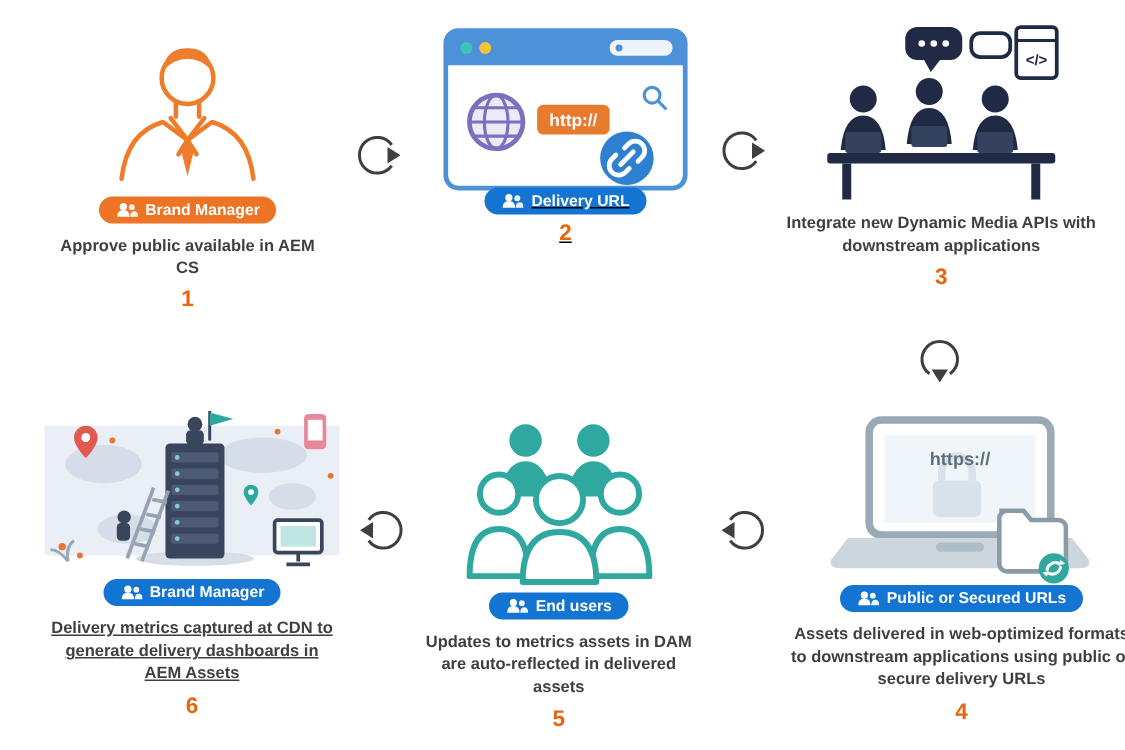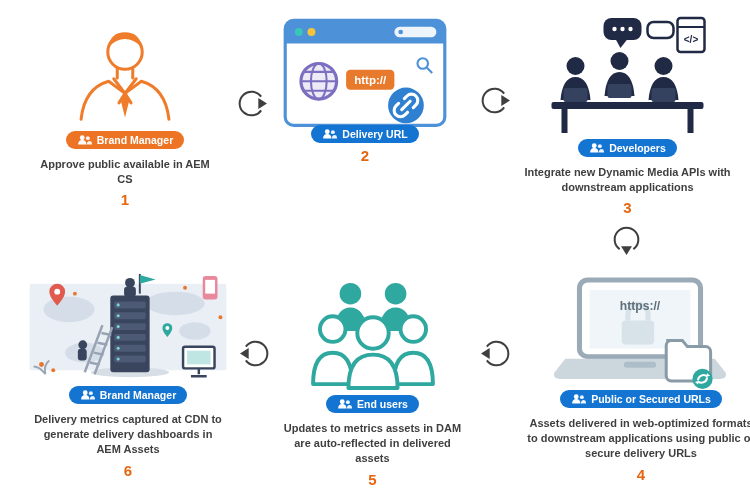--- a/index.html
+++ b/index.html
@@ -24,21 +24,21 @@
   .num{margin-top:4px;font-size:15px;font-weight:bold;color:#E8650F;}
   .arrow{position:absolute;width:31px;height:31px;}
   .arrow svg{width:100%;height:100%;}
   .arrow-down{transform:rotate(90deg);}
   .arrow-left{transform:rotate(180deg);}
   .s1 .caption{max-width:178px;}
   .s2 .caption{max-width:212px;}
   .s3 .caption{max-width:212px;}
   .s4 .caption{max-width:230px;}
   .s5 .caption{max-width:182px;}
-  .s6 .caption{max-width:190px;}
+  .s6 .caption{max-width:190px;text-decoration:underline;}
   .s2 .badge{margin-top:-9px;align-items:center;}
   .s4 .badge{margin-top:-2px;text-align:right;}
   .s6 .badge{margin-top:-4px;}
 </style>
 </head>
 <body>
 
 <div id="canvas">
 
   <div class="step s1" style="left:25px;top:22px;width:200px;">
@@ -66,21 +66,21 @@
     <div class="num">1</div>
   </div>
 
   <div class="arrow arrow-right" style="left:236px;top:88px;">
     <svg viewBox="0 0 34 34">
       <path d="M27.6 9.5 A13 13 0 1 0 27.6 24.5" fill="none" stroke="#3F3F3F" stroke-width="2.2"></path>
       <path d="M24.5 11 L34 17 L24.5 23 Z" fill="#3F3F3F"></path>
     </svg>
   </div>
 
-  <div class="step s2" style="left:260px;top:16px;width:210px;">
+  <div class="step s2" style="left:272px;top:16px;width:210px;text-decoration:underline;">
     <svg class="illus" width="168" height="118" viewBox="0 0 160 112">
       <rect x="4" y="4" width="152" height="100" rx="8" fill="#fff" stroke="#4D91D8" stroke-width="3"></rect>
       <path d="M4 12 a8 8 0 0 1 8 -8 h136 a8 8 0 0 1 8 8 v14 H4 Z" fill="#4D91D8"></path>
       <circle cx="17" cy="15" r="3.8" fill="#38C6B8"></circle>
       <circle cx="29" cy="15" r="3.8" fill="#F5C33B"></circle>
       <rect x="108" y="10" width="40" height="10" rx="5" fill="#fff" opacity="0.9"></rect>
       <circle cx="114" cy="15" r="2.2" fill="#4D91D8"></circle>
       <circle cx="36" cy="62" r="17" fill="#EDE9F7" stroke="#7B6FC0" stroke-width="3"></circle>
       <ellipse cx="36" cy="62" rx="7.5" ry="17" fill="none" stroke="#7B6FC0" stroke-width="2"></ellipse>
       <path d="M19 62 h34 M22 53 h28 M22 71 h28" stroke="#7B6FC0" stroke-width="2" fill="none"></path>
@@ -135,29 +135,20 @@
         <circle cx="116" cy="50" r="9"></circle>
         <path d="M101 84 Q103 61 116 61 Q129 61 131 84 Z"></path>
         <rect x="16" y="72" width="24" height="14" rx="2" fill="#34415F"></rect>
         <rect x="60" y="68" width="24" height="14" rx="2" fill="#34415F"></rect>
         <rect x="104" y="72" width="24" height="14" rx="2" fill="#34415F"></rect>
         <rect x="4" y="86" width="152" height="7" rx="2"></rect>
         <rect x="14" y="93" width="6" height="24"></rect>
         <rect x="140" y="93" width="6" height="24"></rect>
       </g>
     </svg>
-    <div class="badge badge-blue">
-      <svg class="badge-icon" viewBox="0 0 20 16">
-        <circle cx="7" cy="5" r="3.2" fill="#fff"></circle>
-        <path d="M1.5 14 q0 -6 5.5 -6 q5.5 0 5.5 6 z" fill="#fff"></path>
-        <circle cx="14.5" cy="5.5" r="2.6" fill="#fff" opacity=".92"></circle>
-        <path d="M13 14 q.3 -4.8 3.8 -4.8 q3.3 0 3.3 4.8 z" fill="#fff" opacity=".92"></path>
-      </svg>
-      <span>Developers</span>
-    </div>
     <div class="caption">Integrate new Dynamic Media APIs with downstream applications</div>
     <div class="num">3</div>
   </div>
 
   <div class="arrow arrow-down" style="left:611px;top:224px;">
     <svg viewBox="0 0 34 34">
       <path d="M27.6 9.5 A13 13 0 1 0 27.6 24.5" fill="none" stroke="#3F3F3F" stroke-width="2.2"></path>
       <path d="M24.5 11 L34 17 L24.5 23 Z" fill="#3F3F3F"></path>
     </svg>
   </div>

